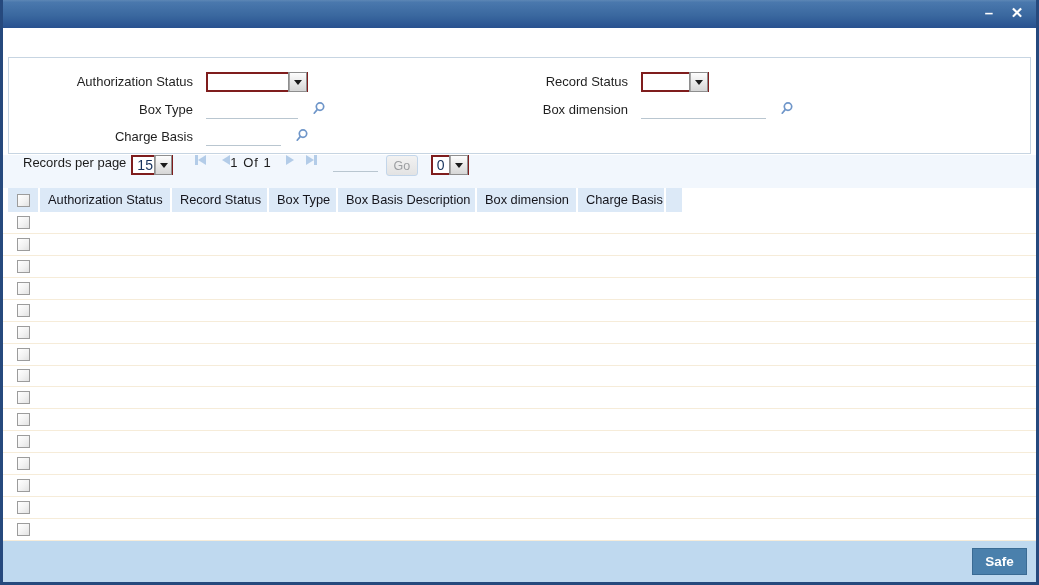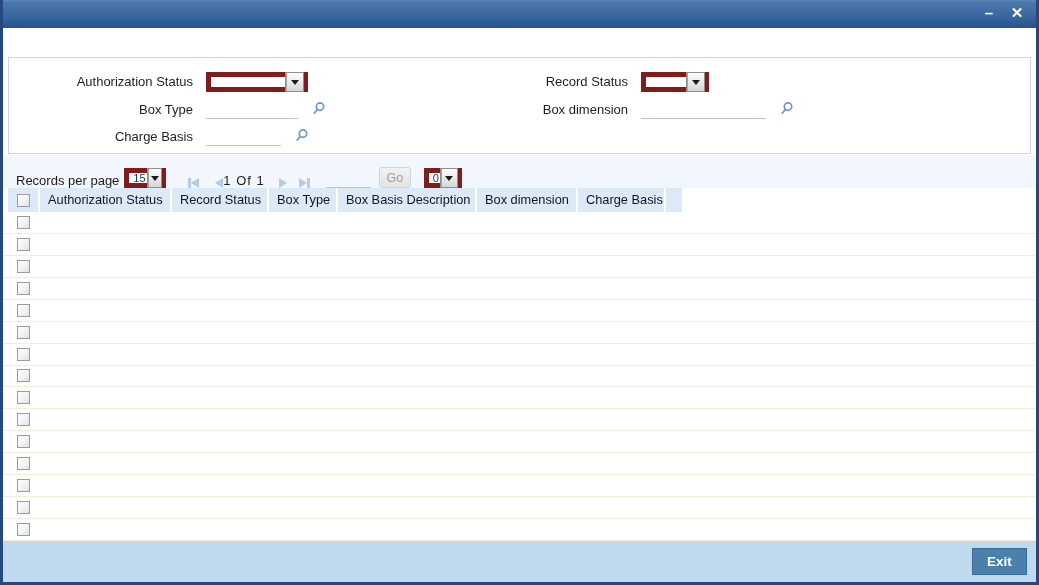--- a/index.html
+++ b/index.html
@@ -32,43 +32,43 @@
     background:#fff; border:1px solid #c7d5e2;
   }
   .f-label{ position:absolute; font-size:13px; color:#1f1f1f; text-align:right; height:20px; line-height:20px; }
   .lbl-c1{ left:0; width:184px; }
   .lbl-c2{ left:400px; width:219px; }
   .r1{ top:14px; } .r2{ top:42px; } .r3{ top:69px; }
   .ctl{ position:absolute; height:20px; display:flex; align-items:center; }
   .c1{ left:197px; } .c2{ left:632px; }
   
   .select{
-    height:20px; background:#fff; border:5px solid #7f1d1d; display:flex;
+    height:20px; background:#fff; border:2px solid #7f1d1d; display:flex;
     align-items:center; justify-content:space-between; padding-left:4px;
-    font-size:11px; color:#16325c; cursor:default;
+    font-size:14px; color:#16325c; cursor:default;
   }
   .sel-btn{
     width:17px; height:18px; margin-left:2px;
     background:linear-gradient(#fdfdfd,#d6d6d6);
     border-left:1px solid #a5a5a5; outline:1px solid #8e8e8e;
     display:flex; align-items:center; justify-content:center;
   }
   .sel-tri{ width:0; height:0; border-left:4px solid transparent; border-right:4px solid transparent; border-top:5px solid #1b1b1b; }
   .w102{ width:102px; } .w68{ width:68px; } .w42{ width:42px; } .w38{ width:38px; }
   
   .uinput{
     border:none; border-bottom:1px solid #b9c6d0; background:transparent;
     height:17px; font-family:"Liberation Sans",sans-serif; font-size:12.5px; color:#222; outline:none;
   }
   .w92{ width:92px; } .w125{ width:125px; } .w75{ width:75px; } .w45{ width:45px; }
   .mag{ margin-left:13px; cursor:pointer; display:inline-block; }
   
   .toolbar{
     position:absolute; top:155px; left:0; right:0; height:33px; background:#f2f7fd;
-    display:flex; align-items:flex-end; padding-left:13px; font-size:13px; color:#1c1c1c;
+    display:flex; align-items:flex-start; padding-left:20px; font-size:13px; color:#1c1c1c;
   }
   .toolbar .rpp-select{ margin-left:5px; }
   .pg{ display:flex; align-items:center; cursor:pointer; }
   .tri-l{ width:0; height:0; border-top:5px solid transparent; border-bottom:5px solid transparent; border-right:8px solid #b3cce8; }
   .tri-r{ width:0; height:0; border-top:5px solid transparent; border-bottom:5px solid transparent; border-left:8px solid #b3cce8; }
   .pbar{ width:3px; height:10px; background:#b3cce8; }
   .pg-first{ margin-left:22px; } .pg-prev{ margin-left:16px; }
   .page-pos{ letter-spacing:1px; }
   .pg-next{ margin-left:14px; } .pg-last{ margin-left:12px; }
   .jump-input{ margin-left:16px; }
@@ -269,16 +269,16 @@
       </div>
       <div class="trow">
         <span class="cb"></span>
       </div>
       <div class="trow">
         <span class="cb"></span>
       </div>
     </div>
 
   <div class="footer">
-    <button class="exit-btn">Exit</button>
+    <button class="exit-btn">Safe</button>
   </div>
 
 </div>
 
 </body></html>

